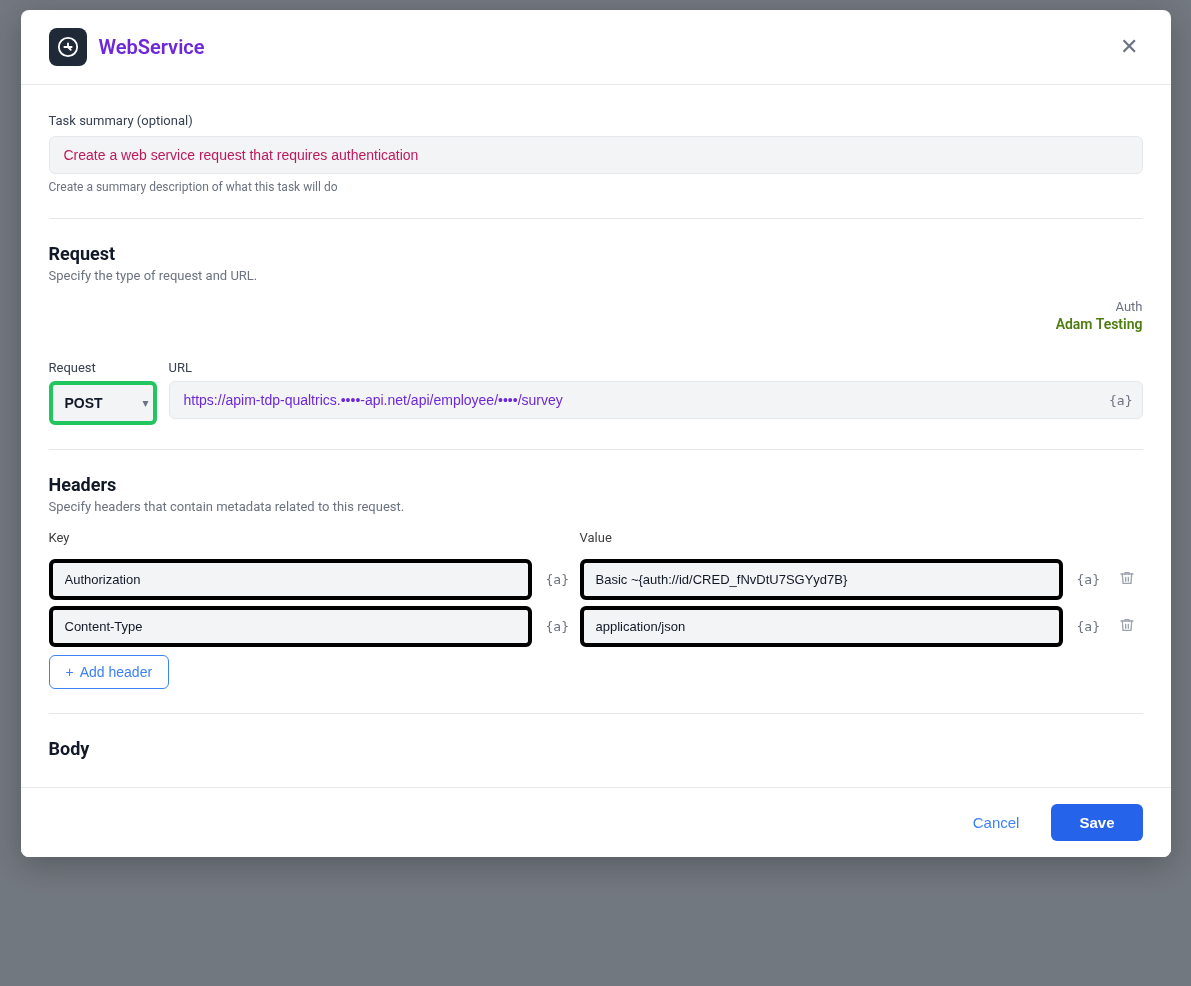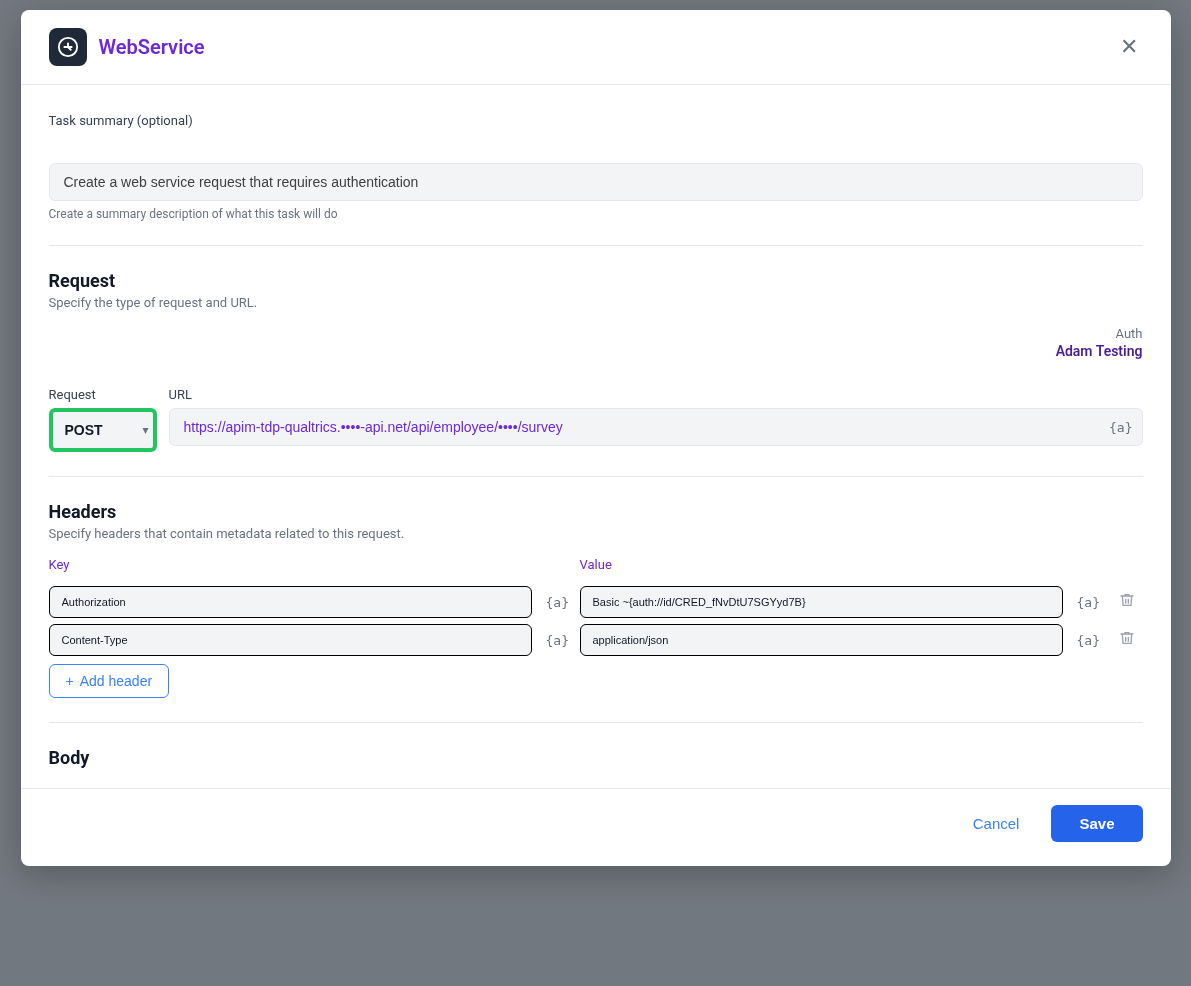--- a/index.html
+++ b/index.html
@@ -90,23 +90,22 @@
       font-weight: 400;
     }
 
     .input-field {
       width: 100%;
       background: #f3f4f6;
       border: 1px solid #e5e7eb;
       border-radius: 6px;
       padding: 10px 14px;
       font-size: 14px;
-      color: #404040;
+      color: #be185d;
       outline: none;
-      margin-top: 27px;
     }
 
     .field-hint {
       font-size: 12px;
       color: #6b7280;
       margin-top: 6px;
     }
 
     .divider {
       border: none;
@@ -136,21 +135,21 @@
 
     .auth-label {
       font-size: 13px;
       color: #6b7280;
       margin-bottom: 2px;
     }
 
     .auth-value {
       font-size: 14px;
       font-weight: 600;
-      color: #4c1d95;
+      color: #4d7c0f;
     }
 
     
     .request-row {
       display: flex;
       gap: 12px;
       align-items: flex-start;
       margin-bottom: 8px;
     }
 
@@ -212,31 +211,31 @@
       background: none;
       border: none;
       cursor: pointer;
       font-size: 13px;
       color: #6b7280;
       font-family: monospace;
     }
 
     .col-header {
       font-size: 13px;
-      color: #6d28d9;
+      color: #404040;
       margin-bottom: 8px;
     }
 
     .header-key-input,
     .header-value-input {
       background: #f3f4f6;
-      border: 1px solid #000000;
+      border: 4px solid #000000;
       border-radius: 6px;
       padding: 9px 12px;
-      font-size: 11px;
+      font-size: 13px;
       color: #111827;
       outline: none;
       width: 100%;
     }
 
     .var-icon-btn {
       background: none;
       border: none;
       cursor: pointer;
       font-family: monospace;
@@ -271,21 +270,21 @@
     }
 
     
     .body-section {
       padding-bottom: 24px;
     }
 
     
     .modal-footer {
       position: sticky;
-      bottom: 8px;
+      bottom: 0;
       background: #fff;
       border-top: 1px solid #e5e7eb;
       padding: 16px 28px;
       display: flex;
       justify-content: flex-end;
       gap: 12px;
     }
 
     .cancel-btn {
       background: none;

